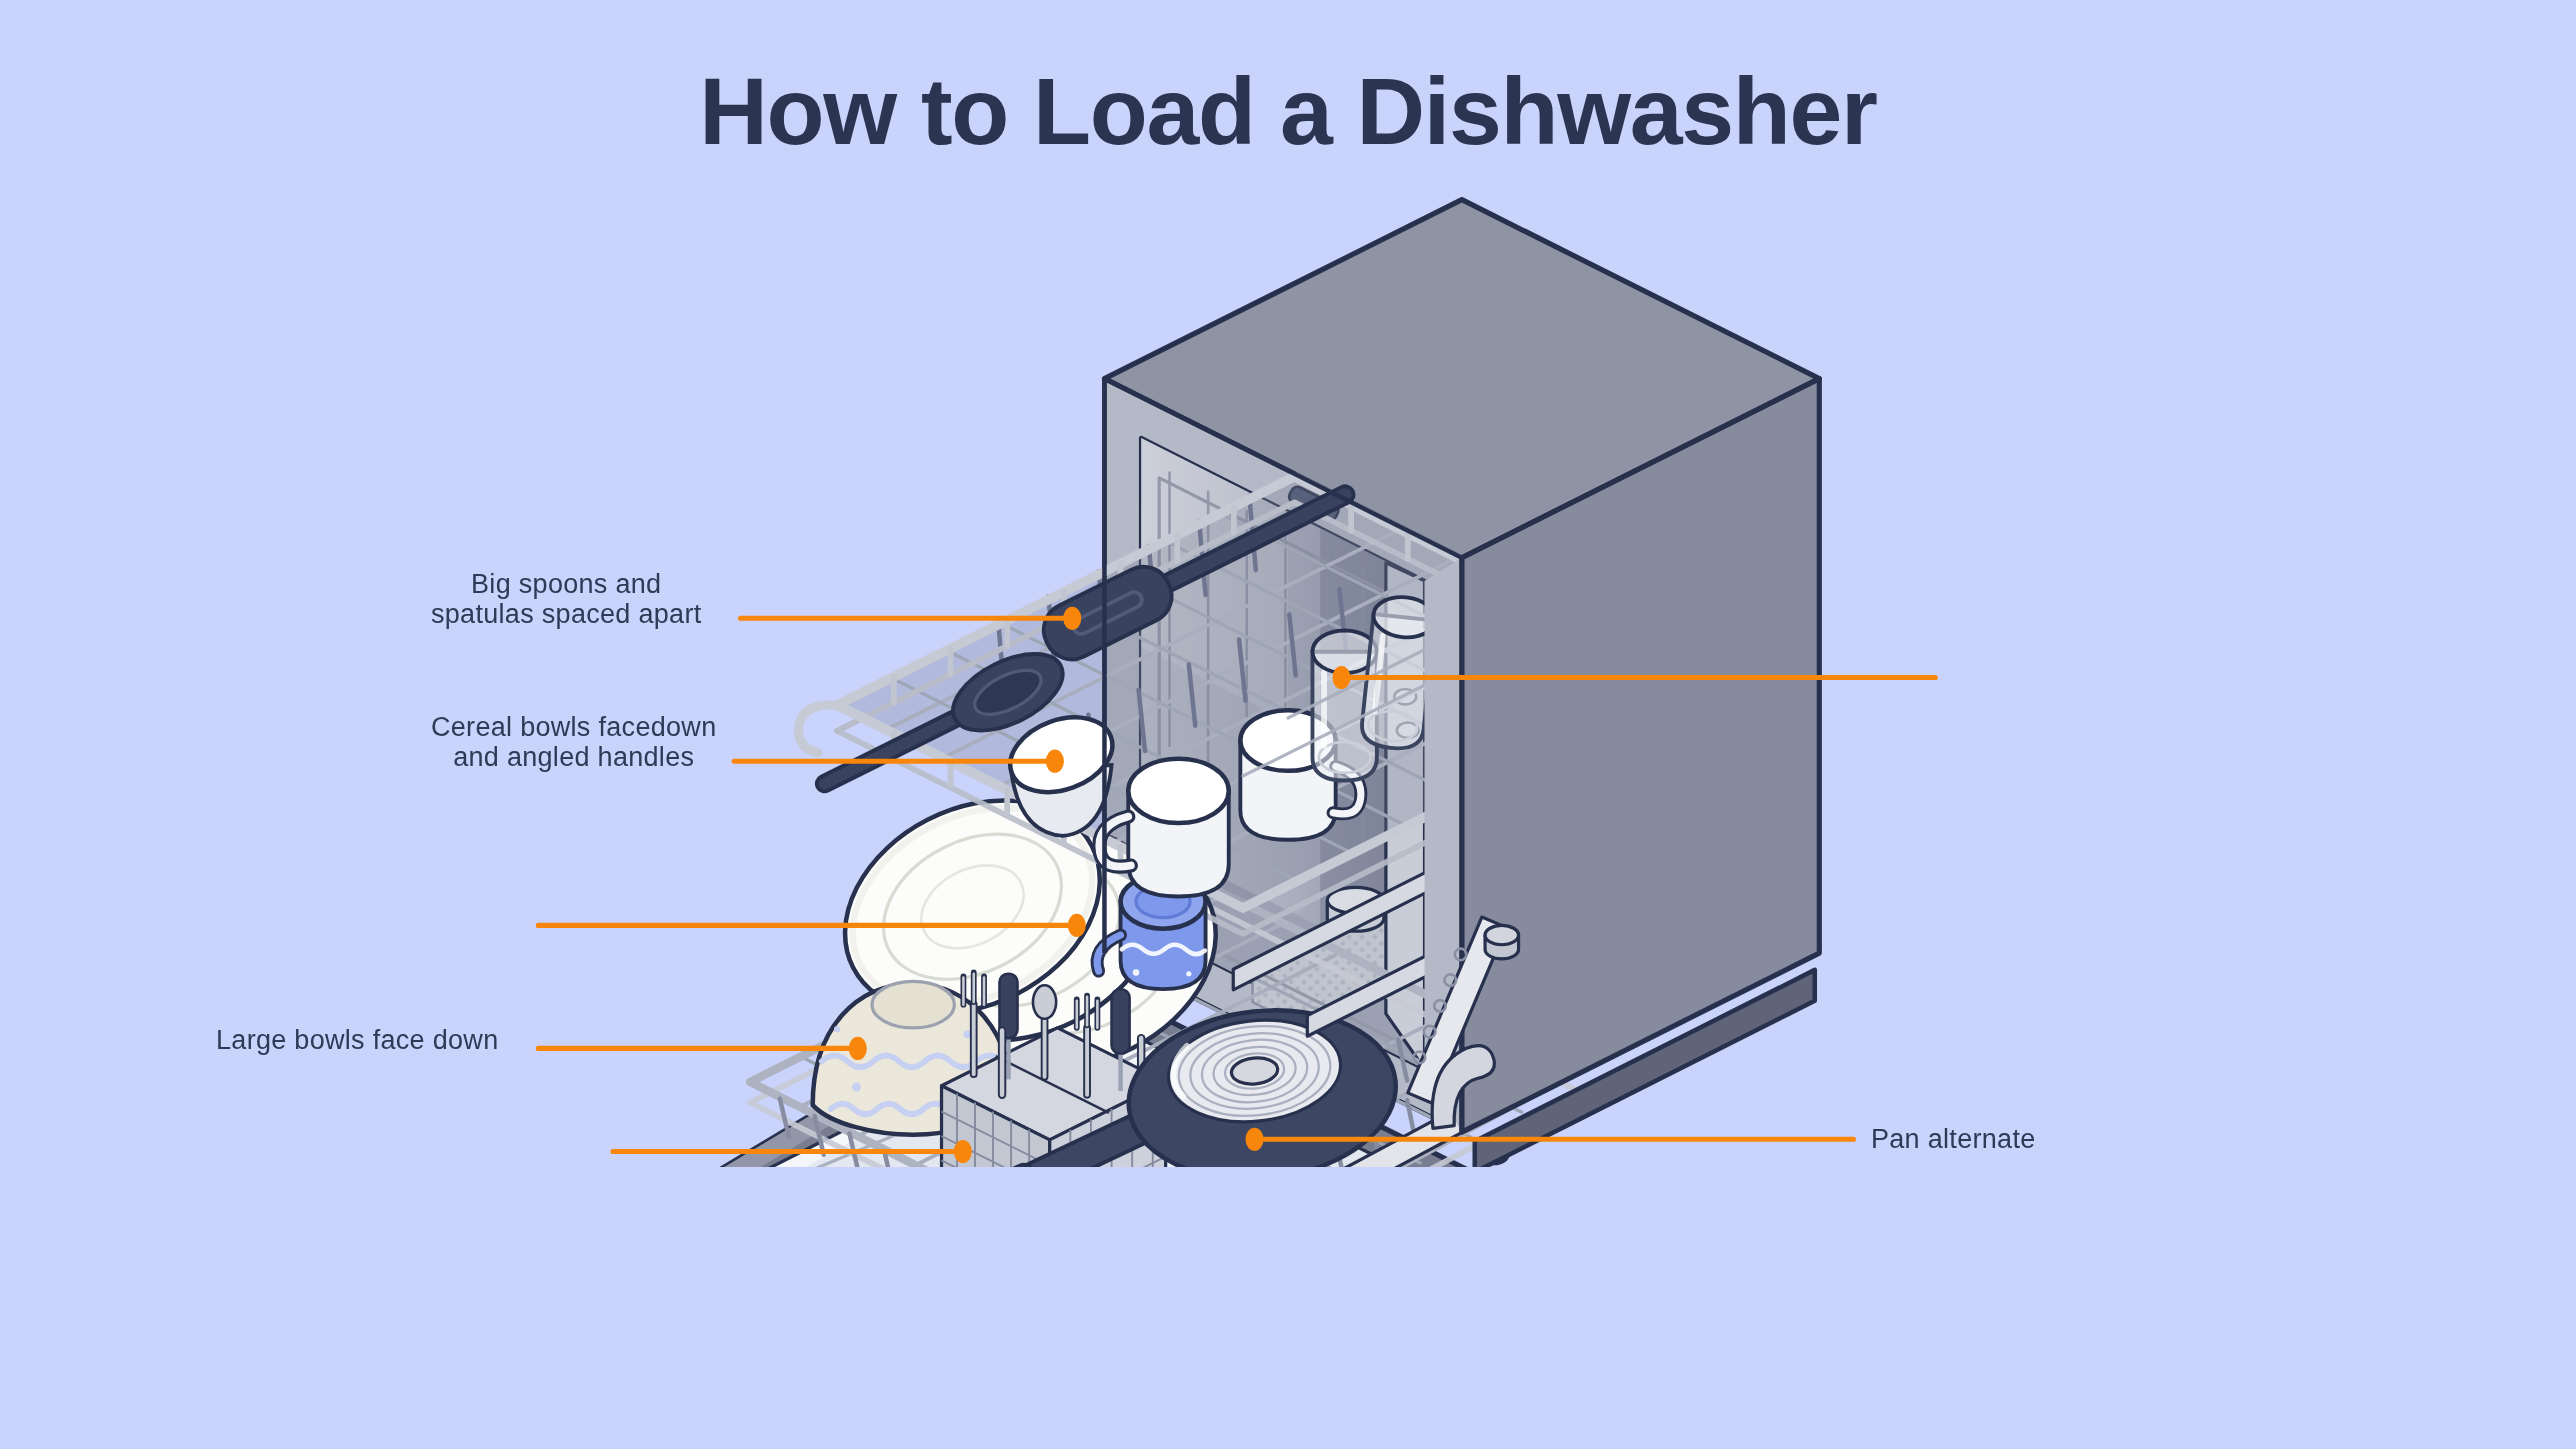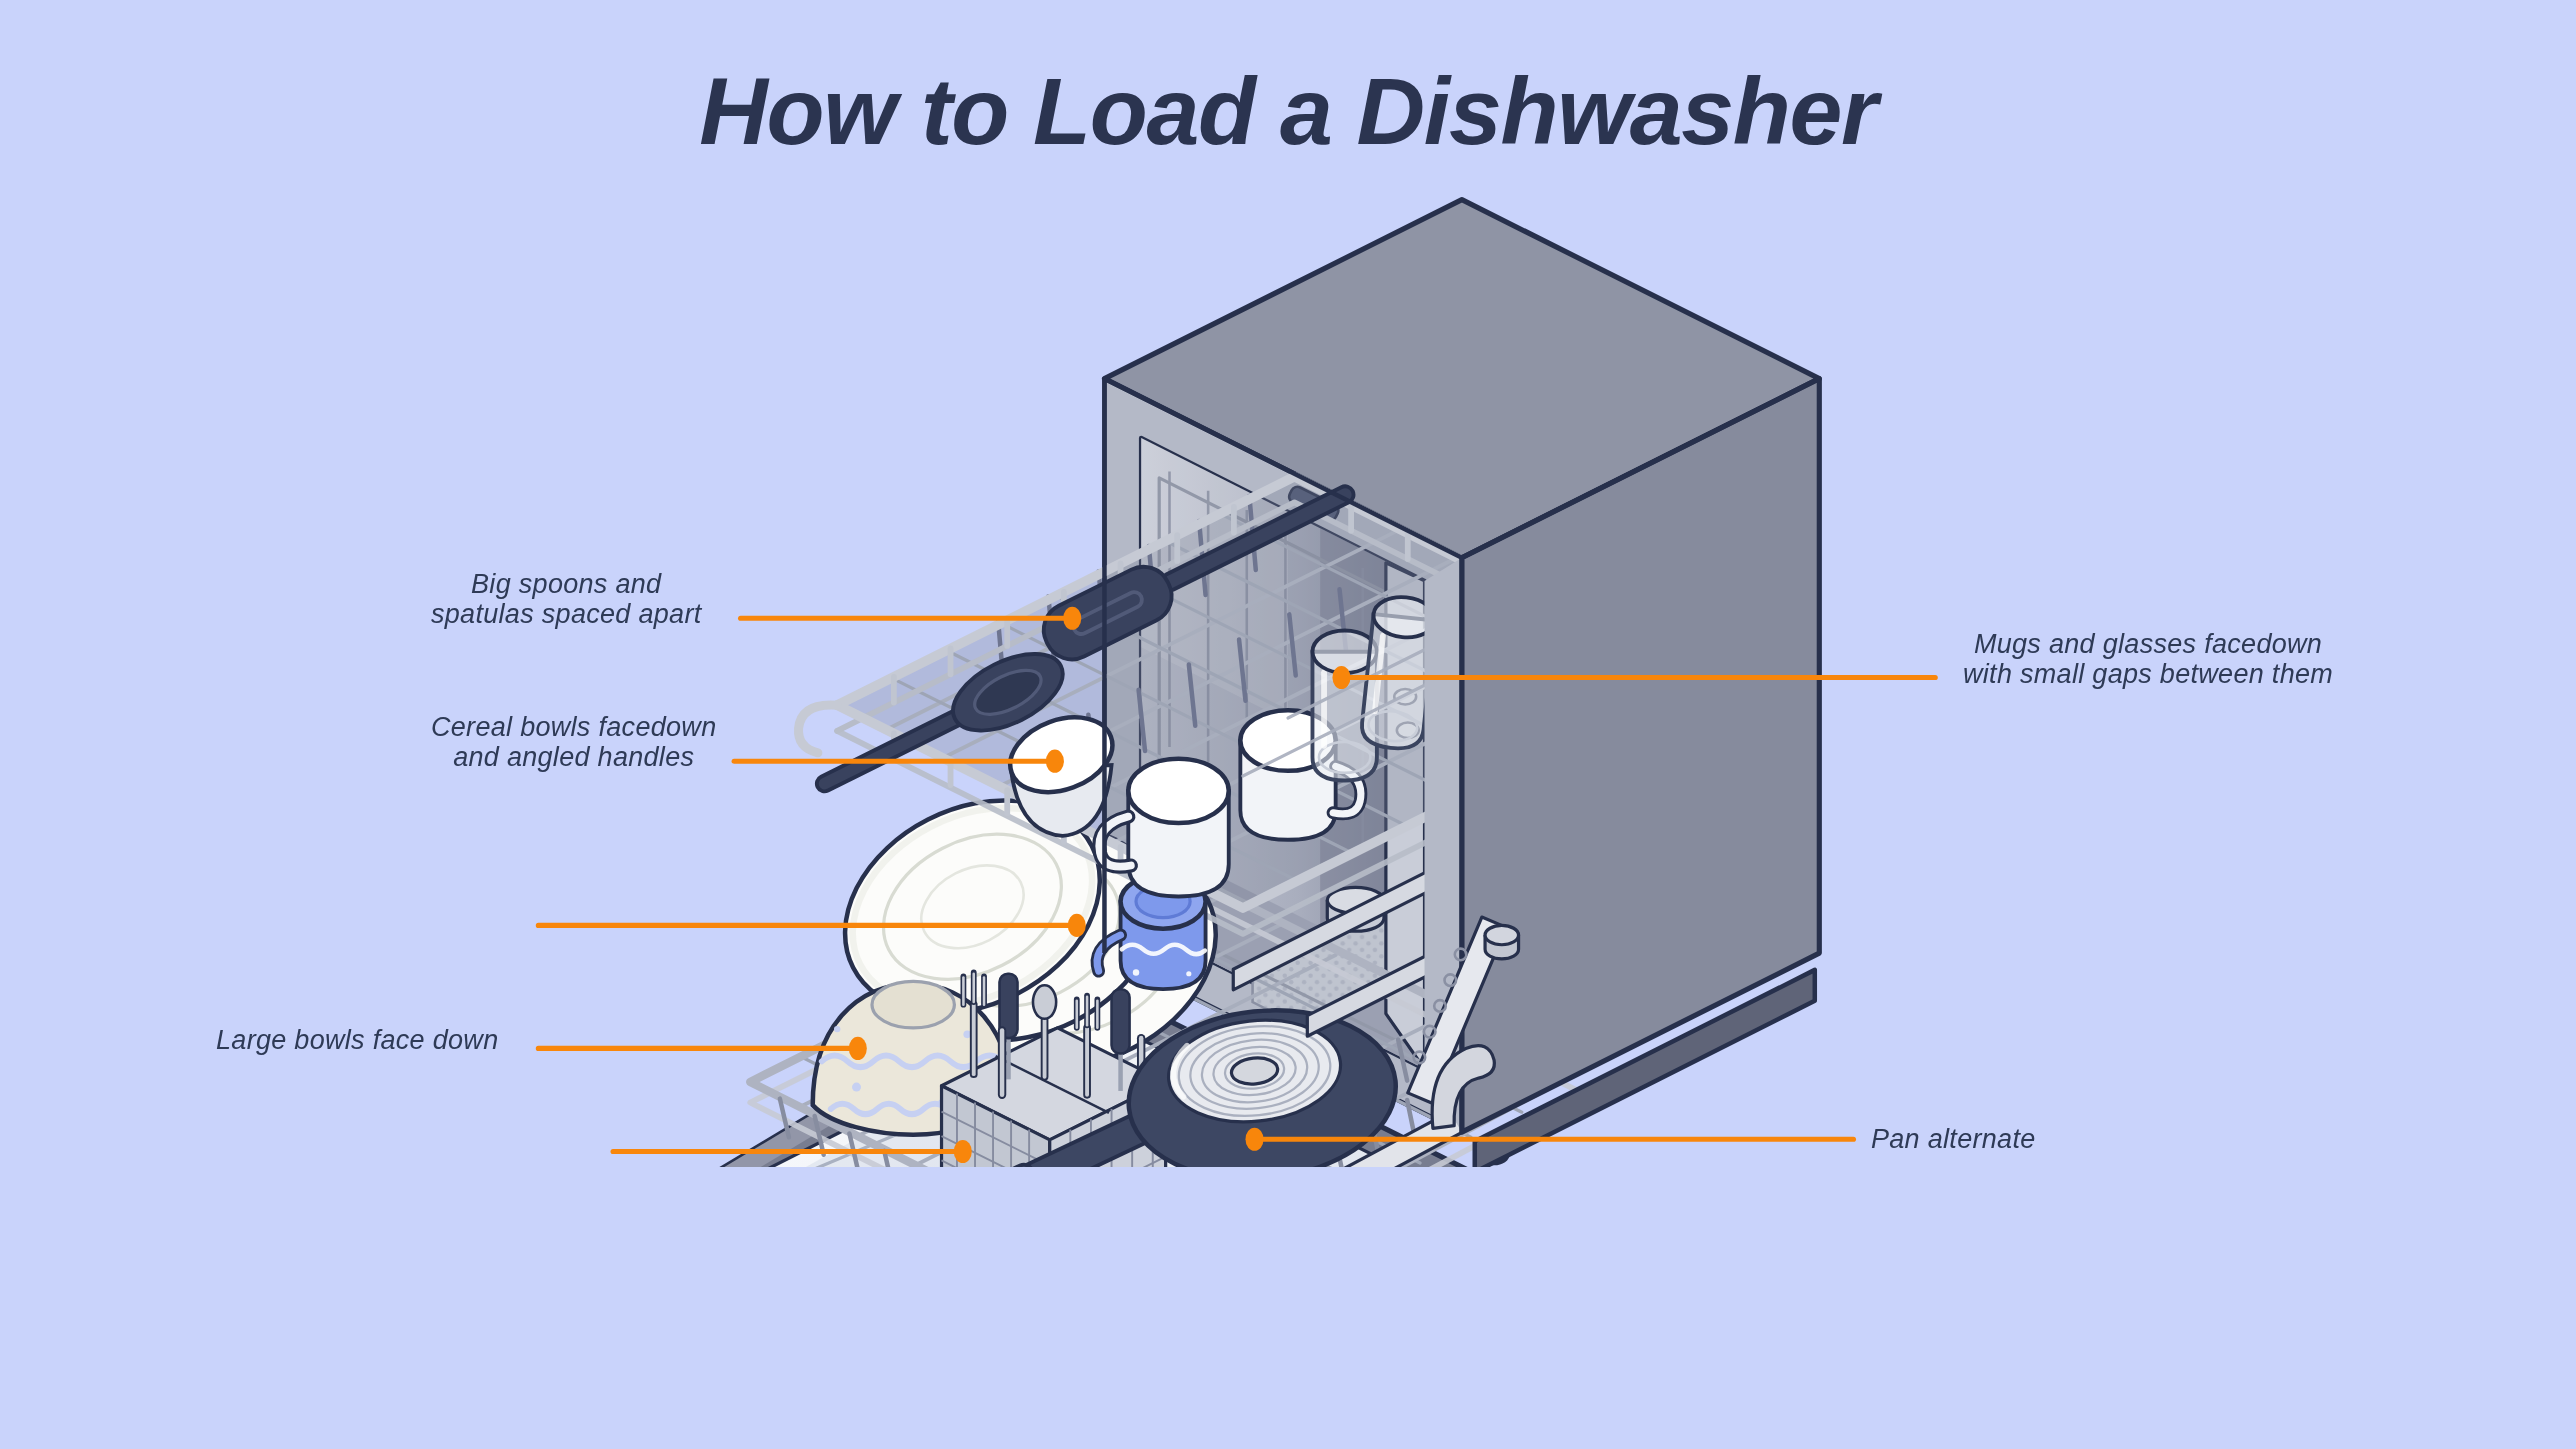--- a/index.html
+++ b/index.html
@@ -1,20 +1,20 @@
 <!DOCTYPE html>
 <html style="--background: #C9D3FB; --ink: #2E3A56; --title-ink: #2B3450; --accent: #F8860B;font-size:10.3px"><head>
 <meta charset="utf-8">
 <style>
   :root{
     --background:#C9D3FB; --ink:#2E3A56; --title-ink:#2B3450; --accent:#F8860B;
   }
   html,body{margin:0;padding:0;}
   body{background:var(--background);font-family:"Liberation Sans",sans-serif;}
-  .canvas{position:relative;width:2576px;height:1167px;background:var(--background);overflow:hidden;font-style:italic;}
+  .canvas{position:relative;width:2576px;height:1167px;background:var(--background);overflow:hidden;}
   .page-title{
     position:absolute;left:0;top:57px;width:100%;text-align:center;
     font-size:95px;font-weight:700;letter-spacing:-1.3px;color:var(--title-ink);
   }
   .illustration{position:absolute;inset:0;width:2576px;height:1449px;}
   .callout{
     position:absolute;color:var(--ink);font-size:27px;line-height:30px;
     white-space:pre-line;letter-spacing:0.3px;text-align:center;
   }
   .leader{stroke:var(--accent);stroke-width:8;stroke-linecap:round;}
@@ -471,18 +471,16 @@
           <ellipse class="leader-dot" cx="1948" cy="1769" rx="14" ry="18"></ellipse>
       </g>
     </g>
   </svg>
 
   <div class="callout" style="left:431px;top:569px;">Big spoons and
 spatulas spaced apart</div>
   <div class="callout" style="left:431px;top:712px;">Cereal bowls facedown
 and angled handles</div>
   <div class="callout" style="left:216px;top:1025px;">Large bowls face down</div>
-  <div class="callout" style="left:1963px;top:629px;">Mugs and glasses facedown
-with small gaps between them</div>
   <div class="callout" style="left:1871px;top:1124px;">Pan alternate</div>
 
 </div>
 
 
 </body></html>

